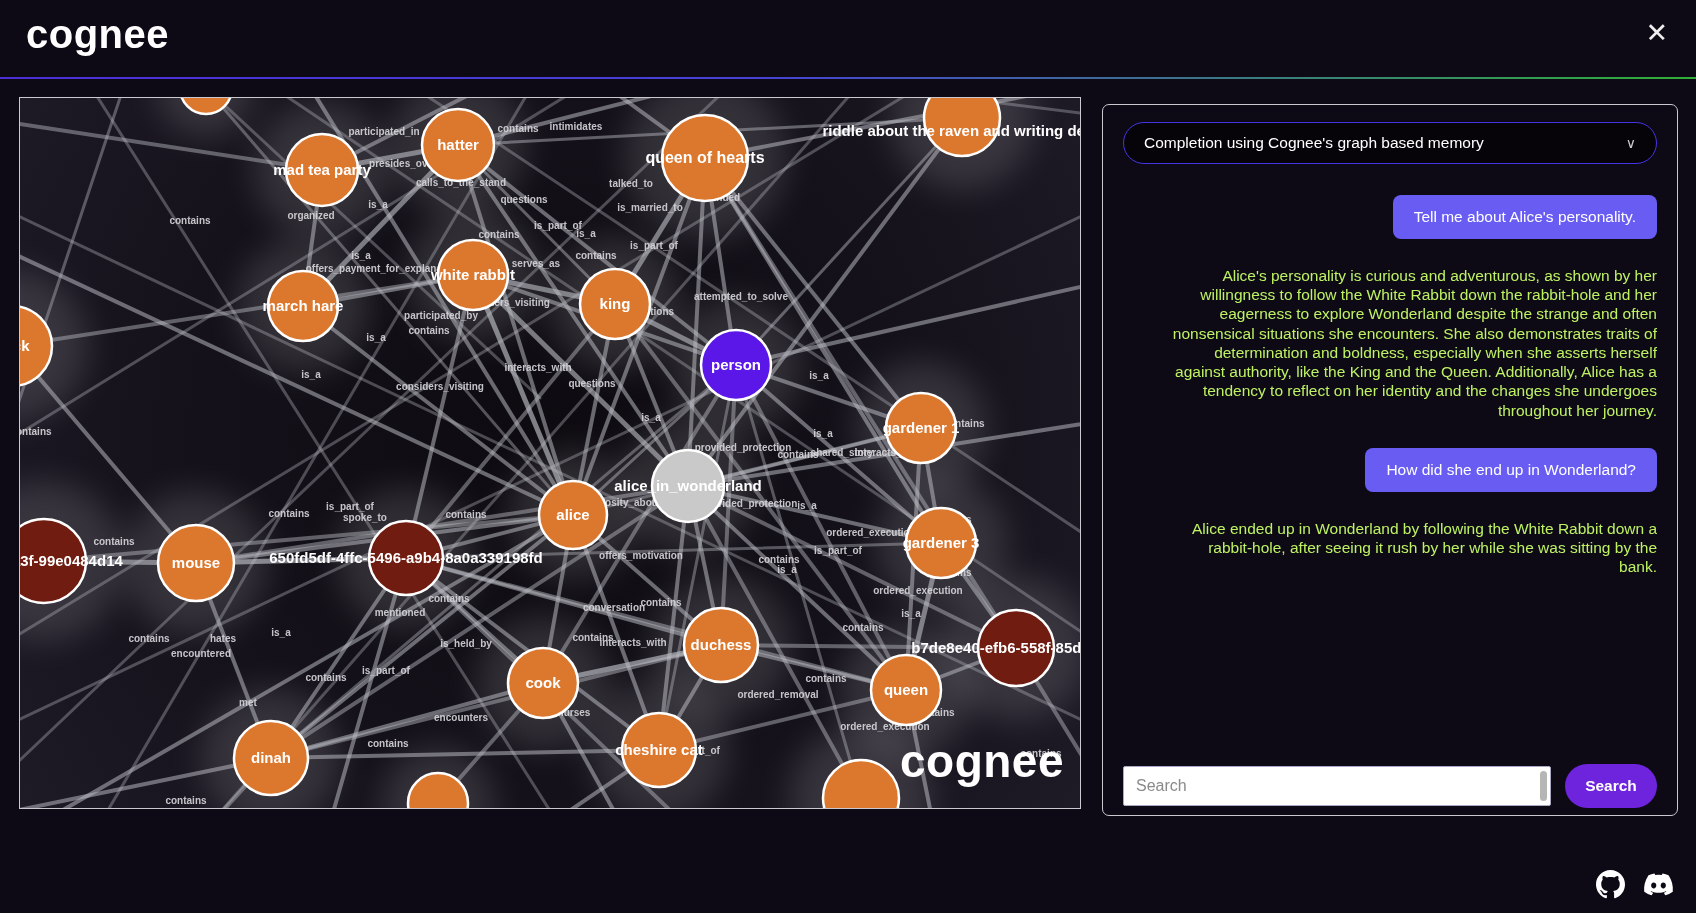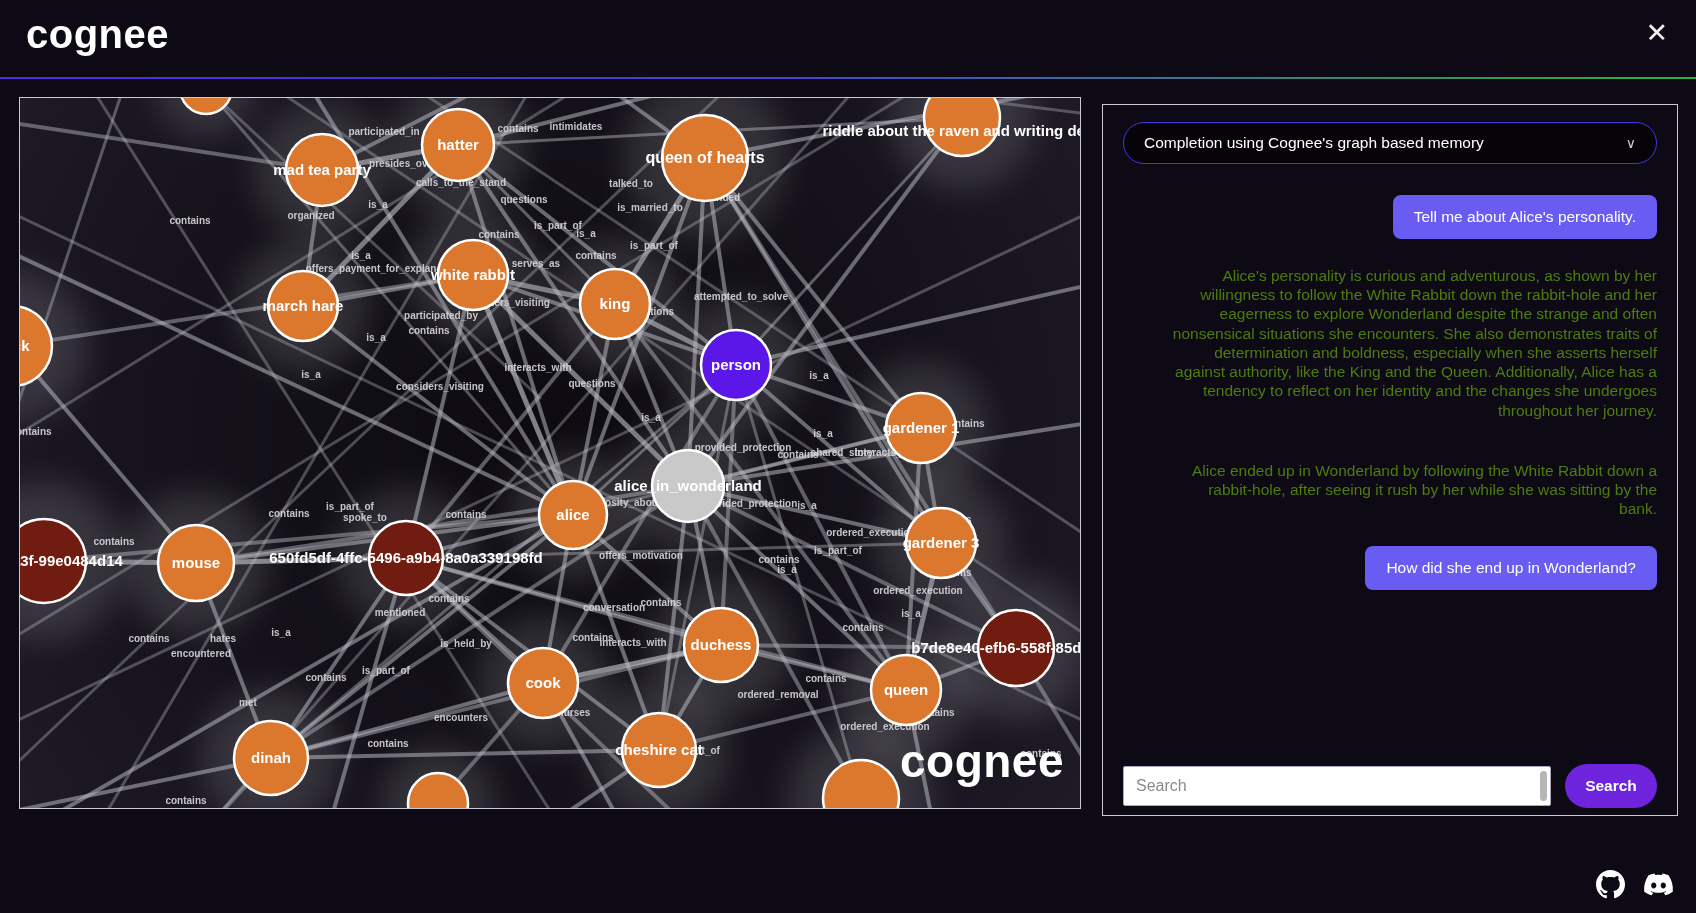--- a/index.html
+++ b/index.html
@@ -11,27 +11,27 @@
   .logo{position:absolute;left:26px;top:12px;font-size:40px;font-weight:bold;letter-spacing:.5px;color:#fff;}
   .close-btn{position:absolute;right:28px;top:20px;font-size:27px;color:#eeeeee;font-weight:300;cursor:pointer;line-height:1;}
   
   .graph-panel{position:absolute;left:19px;top:97px;width:1060px;height:710px;border:1px solid #c9c9cf;
     background:radial-gradient(circle at 50% 48%, #0d0b10 0%, #14111a 55%, #1e1a26 100%);overflow:hidden;}
   .graph-panel svg{position:absolute;left:0;top:0;}
   svg text{font-family:"Liberation Sans","DejaVu Sans",sans-serif;}
   .watermark{position:absolute;right:16px;bottom:20px;font-size:46px;font-weight:bold;color:#fff;letter-spacing:.5px;z-index:5;}
   
   .right-panel{position:absolute;left:1102px;top:104px;width:576px;height:712px;border:1px solid #c9c9cf;
-    border-radius:0;box-sizing:border-box;background:#0d0a15;}
+    border-radius:7px;box-sizing:border-box;background:#0d0a15;}
   .dropdown{position:absolute;left:20px;right:20px;top:17px;height:42px;border:1.5px solid #4334e4;border-radius:22px;
     background:#060409;display:flex;align-items:center;padding:0 20px;box-sizing:border-box;font-size:15.5px;color:#fff;cursor:pointer;}
   .dropdown .chev{margin-left:auto;color:#c9c9c9;font-size:14px;font-weight:400;}
   .chat{position:absolute;top:76px;left:20px;right:20px;bottom:92px;display:flex;flex-direction:column;align-items:flex-end;overflow:hidden;}
   .msg.user{background:#685cf3;color:#fff;border-radius:8px;padding:13px 21px;font-size:15.5px;font-weight:500;margin-top:14px;}
-  .msg.assistant{color:#4d7c0f;font-size:15.5px;line-height:1.24;text-align:right;width:490px;margin-top:27px;margin-bottom:14px;font-weight:500;}
+  .msg.assistant{color:#bef264;font-size:15.5px;line-height:1.24;text-align:right;width:490px;margin-top:27px;margin-bottom:14px;font-weight:500;}
   .search-row{position:absolute;left:20px;right:20px;bottom:7px;display:flex;align-items:center;}
   .search-input-wrap{flex:1;position:relative;margin-right:14px;height:40px;}
   .search-input{width:100%;height:100%;border:1px solid #a9a9c4;border-radius:2px;background:#fff;
     padding:0 22px 0 12px;font-size:16px;box-sizing:border-box;color:#222;outline:none;font-family:inherit;}
   .search-input::placeholder{color:#8a8a8a;}
   .scroll-thumb{position:absolute;right:4px;top:5px;width:7px;bottom:5px;background:#b6b6b6;border-radius:4px;}
   .search-btn{width:92px;height:44px;border-radius:22px;background:#6e23dc;color:#fff;font-size:15.5px;font-weight:bold;
     border:none;display:flex;align-items:center;justify-content:center;cursor:pointer;font-family:inherit;}
   .footer-icons{position:absolute;right:22px;bottom:14px;display:flex;gap:18px;align-items:center;}
   .footer-icons svg{display:block;fill:#fff;}
@@ -373,22 +373,22 @@
 </div>
 
 <div class="right-panel">
   <div class="dropdown">
     <span>Completion using Cognee's graph based memory</span>
     <span class="chev">∨</span>
   </div>
   <div class="chat">
       <div class="msg user">Tell me about Alice's personality.</div>
       <div class="msg assistant">Alice's personality is curious and adventurous, as shown by her willingness to follow the White Rabbit down the rabbit-hole and her eagerness to explore Wonderland despite the strange and often nonsensical situations she encounters. She also demonstrates traits of determination and boldness, especially when she asserts herself against authority, like the King and the Queen. Additionally, Alice has a tendency to reflect on her identity and the changes she undergoes throughout her journey.</div>
+      <div class="msg user">How did she end up in Wonderland?</div>
       <div class="msg assistant">Alice ended up in Wonderland by following the White Rabbit down a rabbit-hole, after seeing it rush by her while she was sitting by the bank.</div>
-      <div class="msg user">How did she end up in Wonderland?</div>
     </div>
   <div class="search-row">
     <div class="search-input-wrap">
       <input class="search-input" type="text" placeholder="Search" style="">
       <div class="scroll-thumb"></div>
     </div>
     <button class="search-btn">Search</button>
   </div>
 </div>
 

